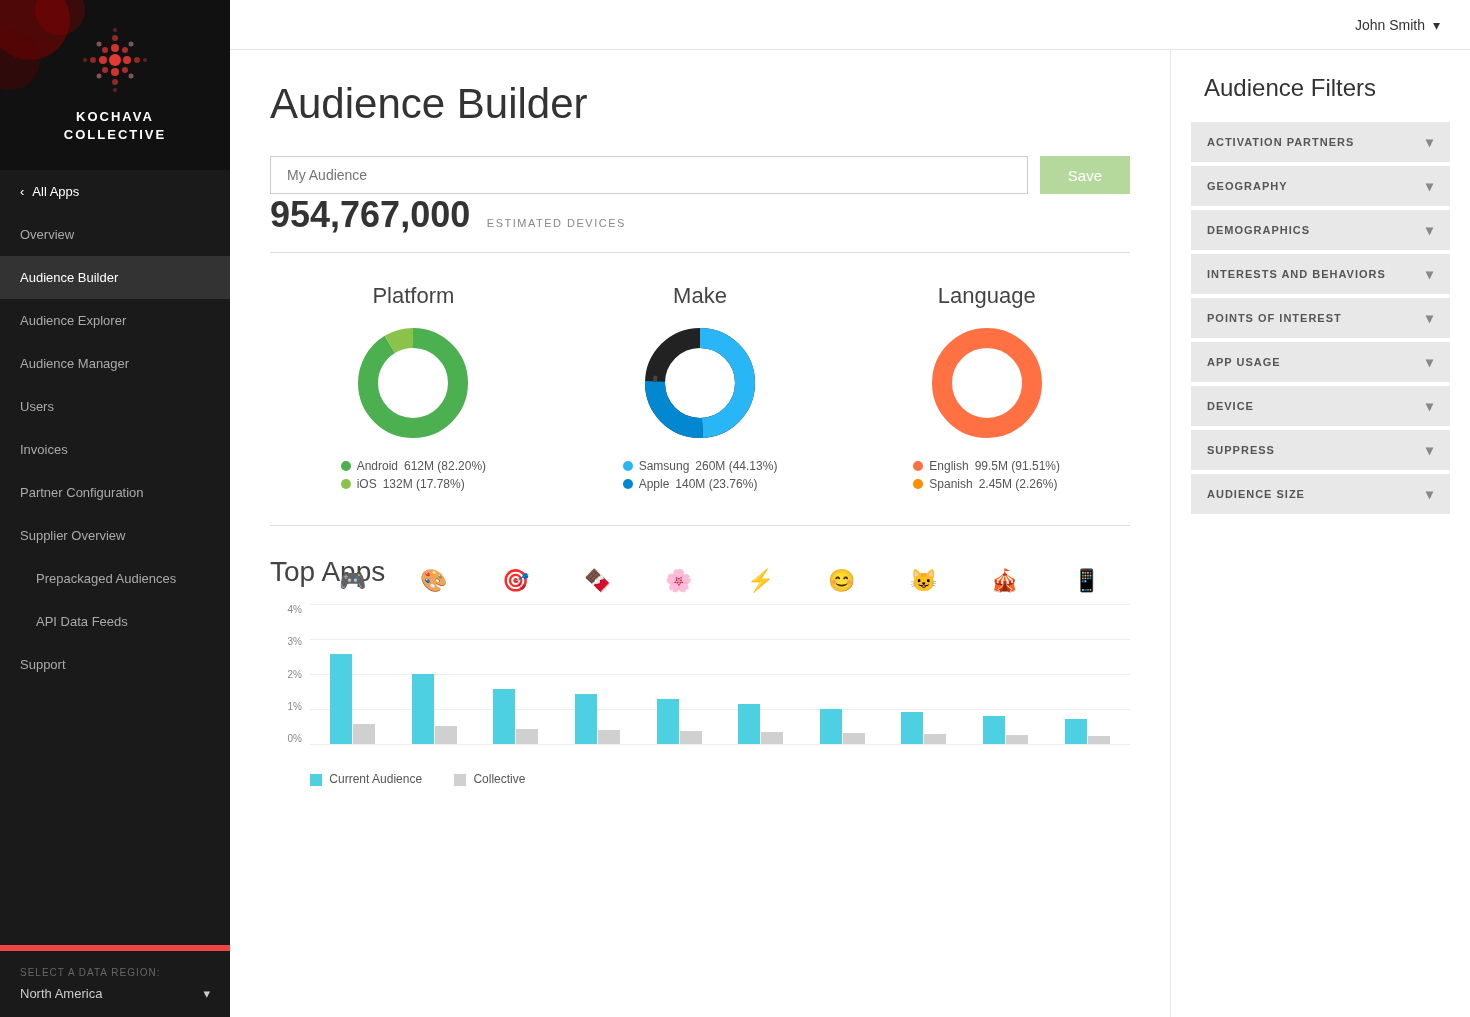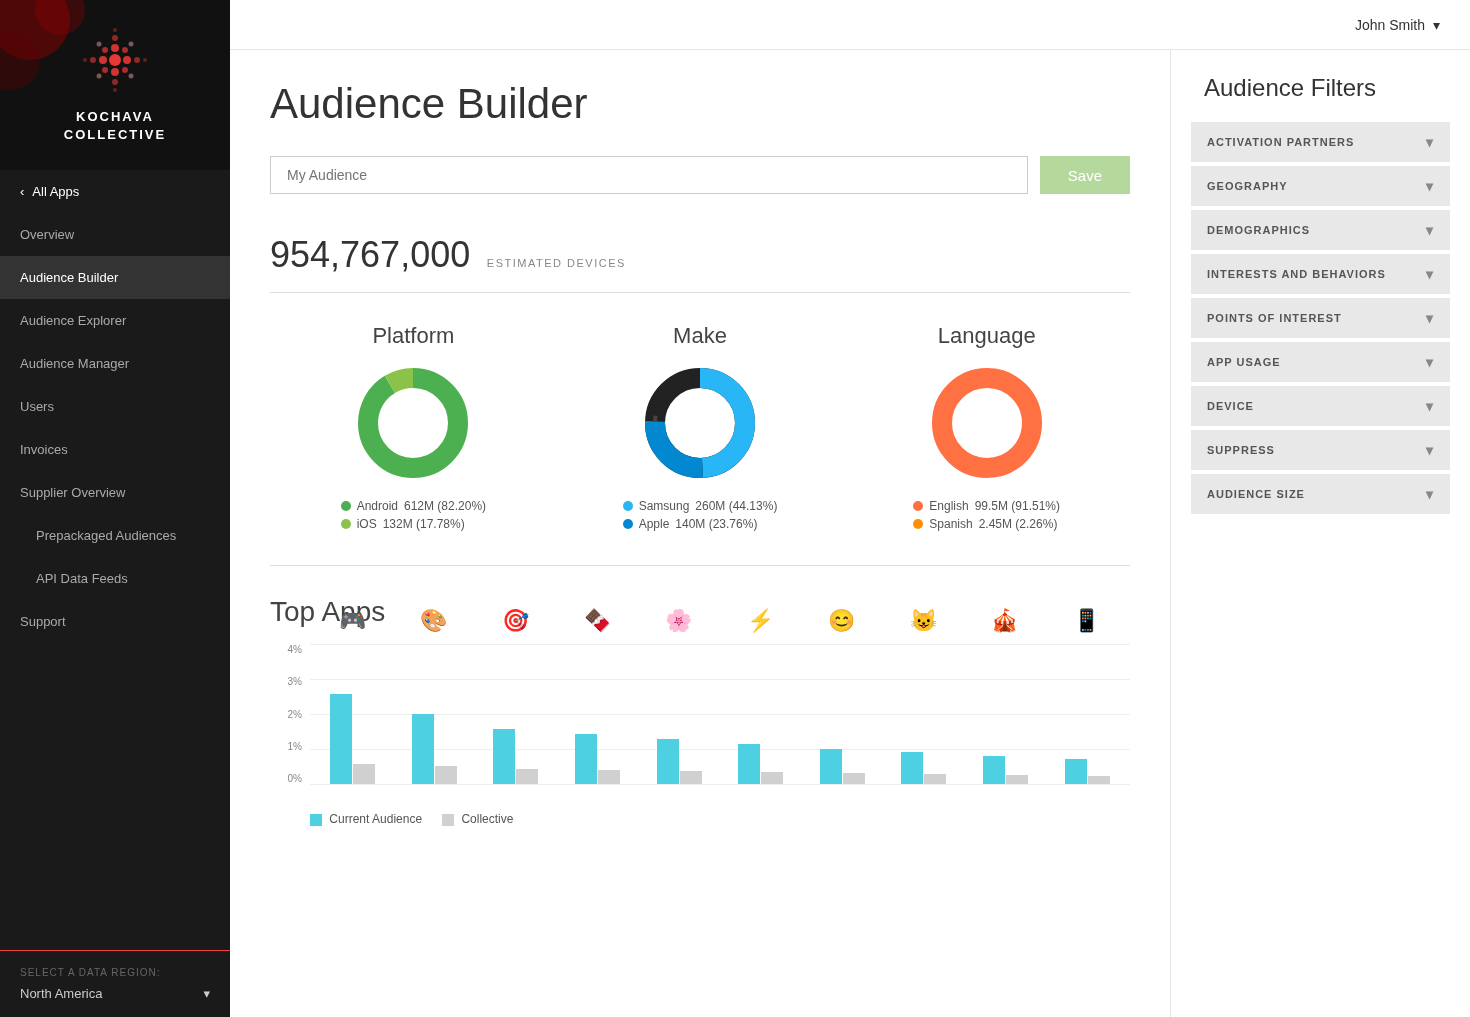--- a/index.html
+++ b/index.html
@@ -59,21 +59,21 @@
     .sidebar-item.active-highlight { background: #333; color: #fff; font-weight: 500; }
     .sidebar-item.indent { padding-left: 36px; }
 
     .sidebar-item.parent-item {
       color: #fff;
       font-size: 13px;
     }
 
     .sidebar-footer {
       padding: 16px 20px;
-      border-top: 1px solid #ef4444;
+      border-top: 6px solid #ef4444;
       margin-top: 36px;
     }
     .sidebar-footer-label {
       font-size: 10px;
       color: #666;
       letter-spacing: 1px;
       text-transform: uppercase;
       margin-bottom: 8px;
     }
     .sidebar-region-selector {
@@ -130,21 +130,20 @@
     .page-title {
       font-size: 42px;
       font-weight: 300;
       color: #333;
       margin-bottom: 28px;
     }
 
     .audience-input-row {
       display: flex;
       gap: 12px;
-      margin-bottom: 40px;
     }
     .audience-name-input {
       flex: 1;
       padding: 10px 16px;
       border: 1px solid #ccc;
       font-size: 14px;
       color: #999;
       outline: none;
       background: white;
     }
@@ -161,21 +160,21 @@
     .stats-section { margin-bottom: 30px; }
     .estimated-devices {
       font-size: 13px;
       color: #555;
       margin-bottom: 20px;
       padding-bottom: 16px;
       border-bottom: 1px solid #ddd;
     }
     .estimated-devices span.big-num {
       font-size: 36px;
-      font-weight: 400;
+      font-weight: 700;
       color: #333;
     }
     .estimated-devices span.label {
       font-size: 11px;
       letter-spacing: 1.5px;
       text-transform: uppercase;
       color: #888;
       margin-left: 13px;
     }
 
@@ -233,21 +232,21 @@
     .bar-current {
       width: 22px;
       background: #4dd0e1;
     }
     .bar-collective {
       width: 22px;
       background: #d0d0d0;
     }
     .chart-legend-row {
       display: flex;
-      gap: 20px;
+      gap: 32px;
       margin-top: 8px;
       font-size: 12px;
       color: #555;
       padding-left: 40px;
     }
     .legend-sq {
       width: 12px;
       height: 12px;
       display: inline-block;
       margin-right: 4px;
@@ -346,20 +345,23 @@
     <div class="sidebar-item">
       <span>Audience Manager</span>
     </div>
     <div class="sidebar-item">
       <span>Users</span>
     </div>
     <div class="sidebar-item">
       <span>Invoices</span>
     </div>
     <div class="sidebar-item">
+      <span>Partner Configuration</span>
+    </div>
+    <div class="sidebar-item">
       <span>Supplier Overview</span>
     </div>
     <div class="sidebar-item indent">
       <span>Prepackaged Audiences</span>
     </div>
     <div class="sidebar-item indent">
       <span>API Data Feeds</span>
     </div>
     <div class="sidebar-item">
       <span>Support</span>

